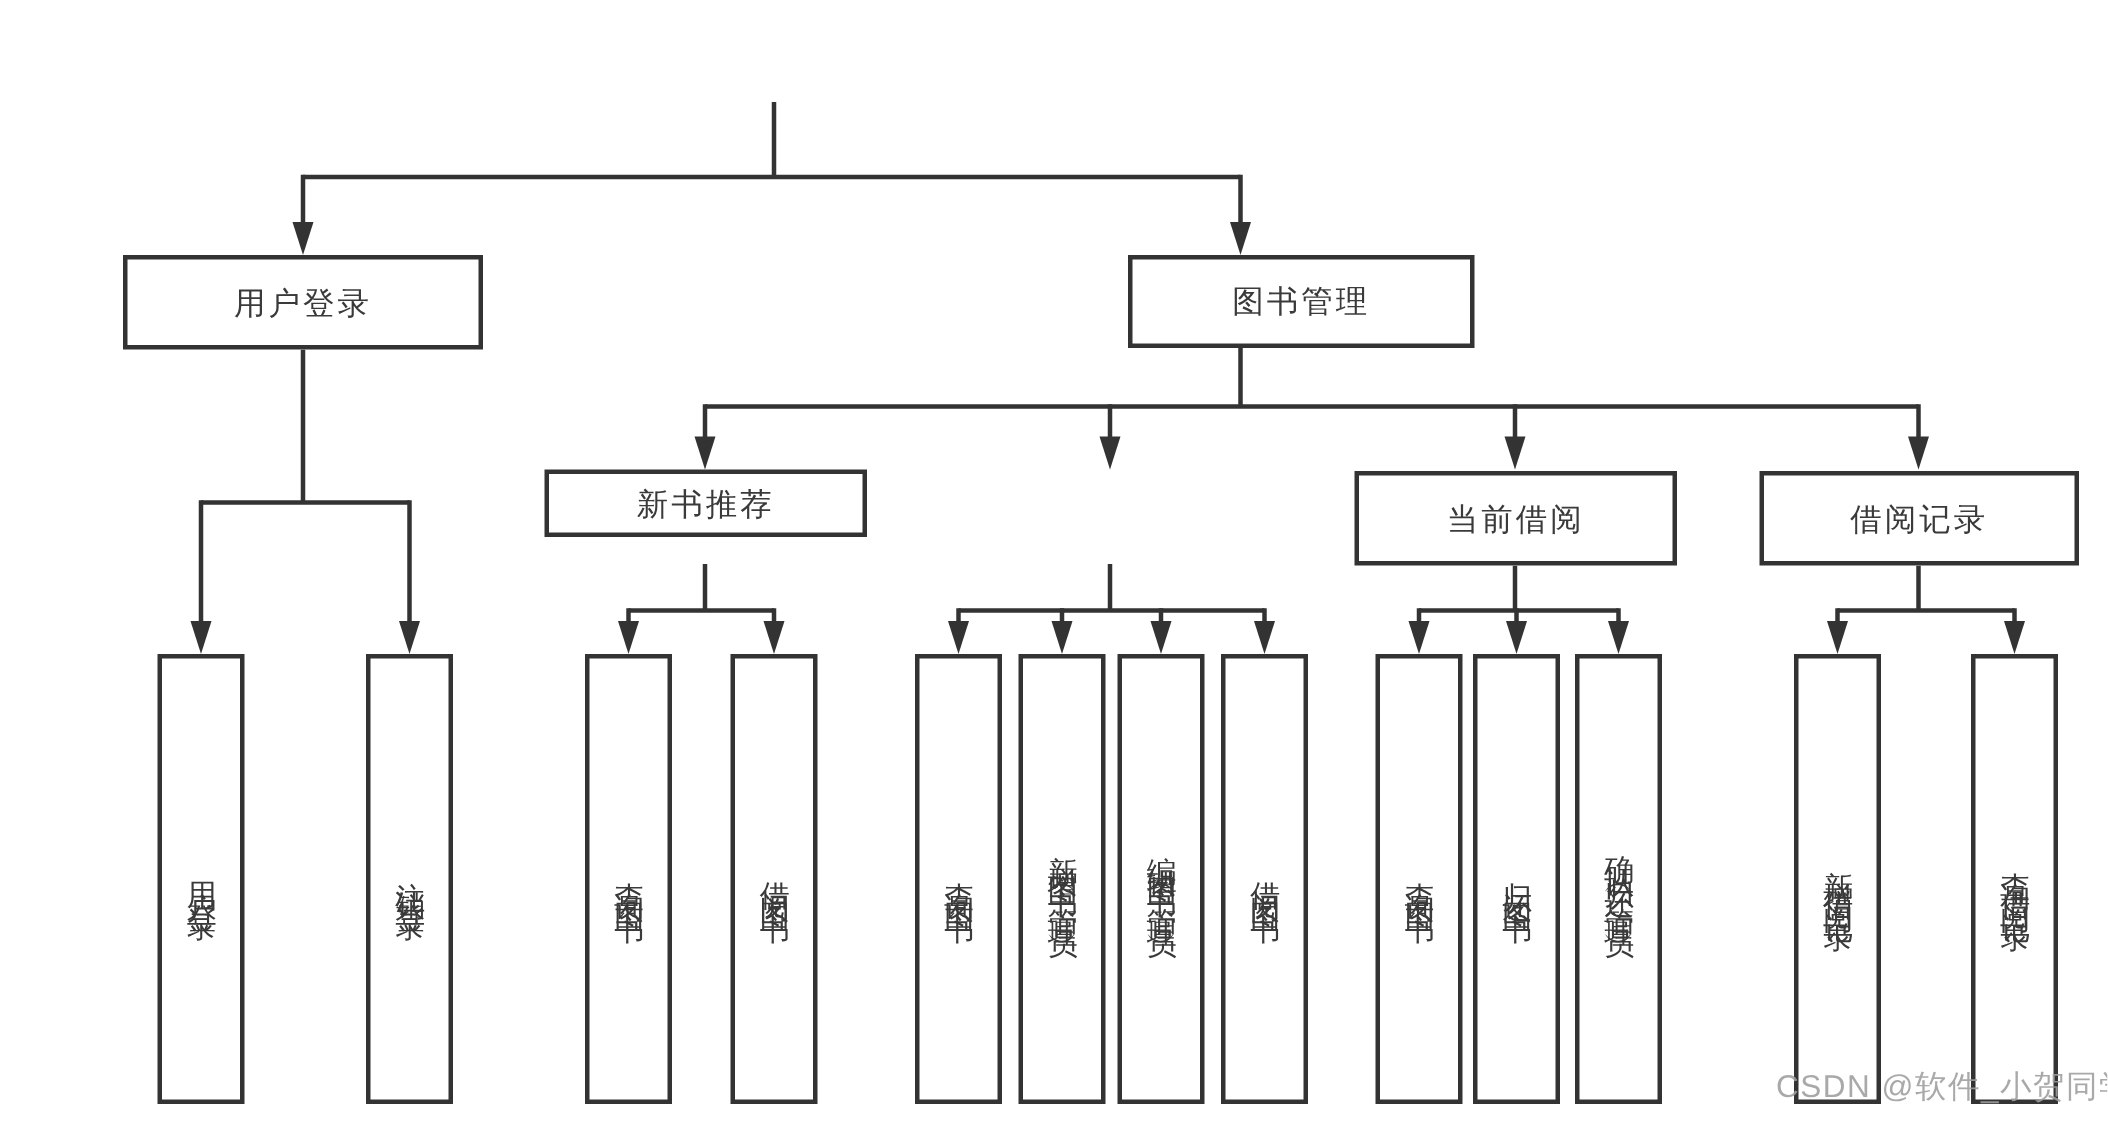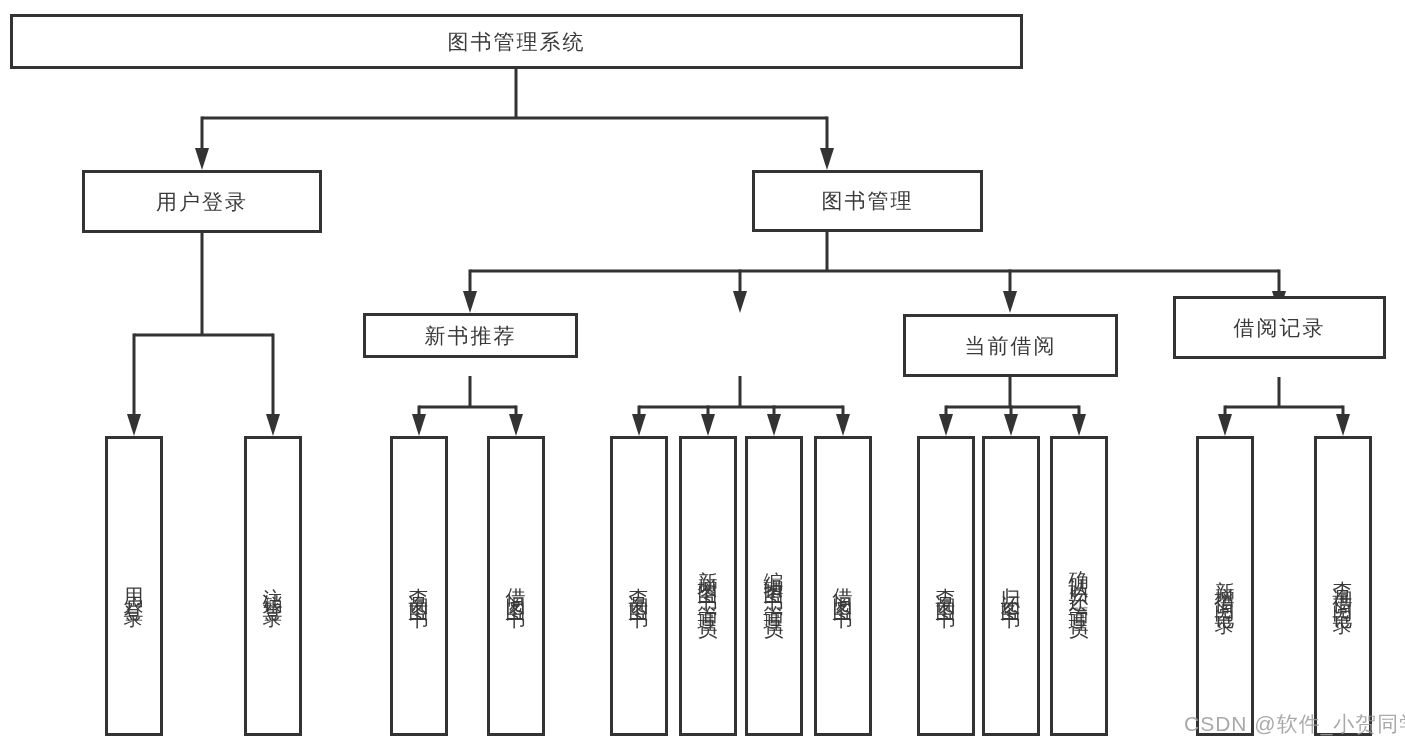--- a/index.html
+++ b/index.html
@@ -106,28 +106,27 @@
       <line x1="1079" y1="405.5" x2="1079" y2="420" stroke="#333333" stroke-width="3"></line>
       <polygon points="1072,414 1086,414 1079,436" fill="#333333"></polygon>
       <line x1="1279" y1="377" x2="1279" y2="407" stroke="#333333" stroke-width="3"></line>
       <line x1="1225" y1="407" x2="1343" y2="407" stroke="#333333" stroke-width="3"></line>
       <line x1="1225" y1="405.5" x2="1225" y2="420" stroke="#333333" stroke-width="3"></line>
       <polygon points="1218,414 1232,414 1225,436" fill="#333333"></polygon>
       <line x1="1343" y1="405.5" x2="1343" y2="420" stroke="#333333" stroke-width="3"></line>
       <polygon points="1336,414 1350,414 1343,436" fill="#333333"></polygon>
     </svg>
 
-  <div class="node hnode" style="left:10px; top:14px; width:1013px; height:55px;">图书管理系统</div>
 
   <div class="node hnode" style="left:82px; top:170px; width:240px; height:63px;">用户登录</div>
   <div class="node hnode" style="left:752px; top:170px; width:231px; height:62px;">图书管理</div>
 
   <div class="node hnode" style="left:363px; top:313px; width:215px; height:45px;">新书推荐</div>
   <div class="node hnode" style="left:903px; top:314px; width:215px; height:63px;">当前借阅</div>
-  <div class="node hnode" style="left:1173px; top:296px; width:213px; height:63px;">借阅记录</div>
+  <div class="node hnode" style="left:1173px; top:314px; width:213px; height:63px;">借阅记录</div>
 
   <div class="node vnode" style="left:105px; top:436px; width:58px; height:300px;">用户登录</div>
   <div class="node vnode" style="left:244px; top:436px; width:58px; height:300px;">注销登录</div>
 
   <div class="node vnode" style="left:390px; top:436px; width:58px; height:300px;">查询图书</div>
   <div class="node vnode" style="left:487px; top:436px; width:58px; height:300px;">借阅图书</div>
 
   <div class="node vnode" style="left:610px; top:436px; width:58px; height:300px;">查询图书</div>
   <div class="node vnode" style="left:679px; top:436px; width:58px; height:300px;">新增图书（管理员）</div>
   <div class="node vnode" style="left:745px; top:436px; width:58px; height:300px;">编辑图书（管理员）</div>

